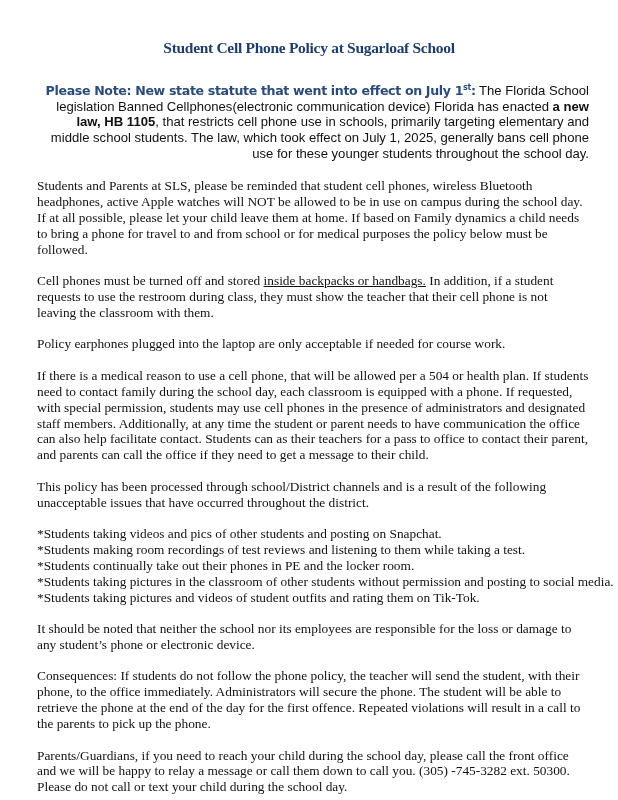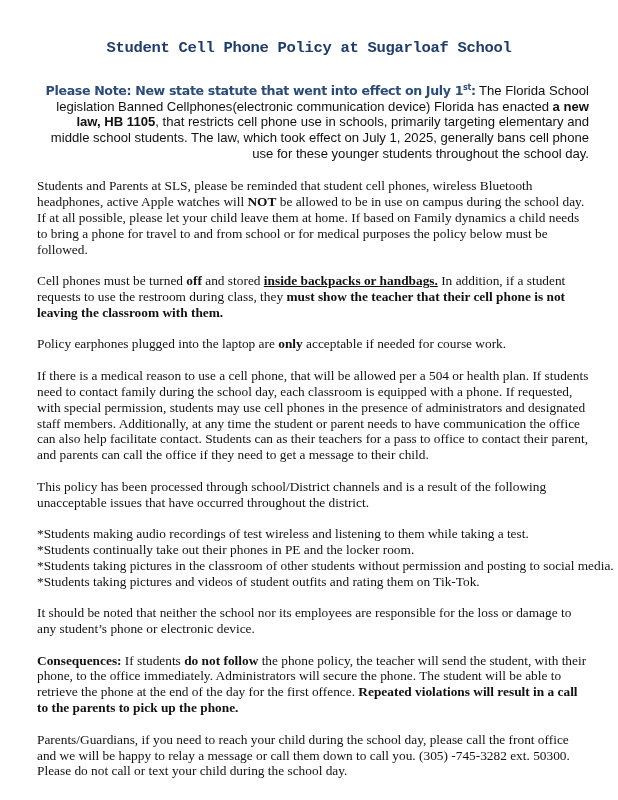--- a/index.html
+++ b/index.html
@@ -1,37 +1,37 @@
 <!DOCTYPE html>
 <html><head>
 <meta charset="utf-8">
 <style>
   html, body { margin: 0; padding: 0; background: #ffffff; }
   body { width: 618px; height: 800px; overflow: hidden; position: relative; }
   .page { position: absolute; left: 0; top: 0; width: 618px; height: 800px; background: #fff; }
   .title {
     position: absolute; left: 0; top: 39px; width: 618px; text-align: center;
-    font-family: Liberation Mono, monospace; font-weight: bold; font-size: 15.5px;
+    font-family: Liberation Serif, serif; font-weight: bold; font-size: 15.5px;
     color: #1f3d6b; letter-spacing: -0.3px;
   }
   .content { position: absolute; left: 37px; top: 80px; width: 552px; }
   .note {
     font-family: "Liberation Sans", sans-serif; font-size: 13.1px; line-height: 15.6px;
     color: #111; margin: 0 0 17px 0; text-align: right;
   }
   .note .lead {
     font-family: "DejaVu Sans", sans-serif; font-weight: bold; color: #2b4b78;
     font-size: 12.6px; letter-spacing: -0.35px;
   }
   .note .lead sup { font-size: 8px; }
   .para {
     font-family: "Liberation Serif", serif; font-size: 13.35px; line-height: 15.9px;
     color: #111; margin: 0 0 15.5px 0;
   }
-  .para b { font-weight: bold; }
+  .para b { font-weight: normal; }
   .para u { text-decoration: underline; }
   .list { margin: 0 0 15.5px 0; font-family: "Liberation Serif", serif; font-size: 13.35px; line-height: 15.9px; color: #111; }
   .list div { white-space: nowrap; }
   .bold { font-weight: normal; }
 </style>
 </head>
 <body>
 
 <div class="page">
   <div class="title">Student Cell Phone Policy at Sugarloaf School</div>
@@ -44,21 +44,22 @@
 
     <p class="para"><span>Cell phones must be  turned </span><b>off</b><span> and stored </span><b><u>inside backpacks or handbags.</u></b><span>  In addition, if a student requests to use the restroom during class, they </span><b>must show the teacher that their cell phone is not leaving the classroom with them.</b></p>
 
     <p class="para"><span>Policy earphones plugged into the laptop are </span><b>only</b><span> acceptable if needed for course work.</span></p>
 
     <p class="para">If there is a medical reason to use a cell phone, that will be allowed per a 504 or health plan. If students need to contact family during the school day, each classroom is equipped with a phone. If requested, with special permission, students may use cell phones in the presence of administrators and designated staff members. Additionally, at any time the student or parent needs to have communication the office can also help facilitate contact.  Students can as their teachers for a pass to office to contact their parent, and parents can call the office if they need to get a message to their child.</p>
 
     <p class="para">This policy has been processed through school/District channels and is a result of the following unacceptable issues that have occurred throughout the district.</p>
 
     <div class="list">
-      <div>*Students making audio recordings of test wireless and listening to them while taking a test.</div>
+      <div>*Students taking videos and pics of other students and posting on Snapchat.</div>
+      <div>*Students making room recordings of test reviews and listening to them while taking a test.</div>
       <div>*Students continually take out their phones in PE and the locker room.</div>
       <div>*Students taking pictures in the classroom of other students without permission and posting to social media.</div>
       <div>*Students taking pictures and videos of student outfits and rating them on Tik-Tok.</div>
     </div>
 
     <p class="para bold">It should be noted that neither the school nor its employees are responsible for the loss or damage to any student’s phone or electronic device.</p>
 
     <p class="para"><b>Consequences:</b><span> If students </span><b>do not follow</b><span> the phone policy, the teacher will send the student, with their phone, to the office immediately.  Administrators will secure the phone. The student will be able to retrieve the phone at the end of the day for the first offence. </span><b>Repeated violations will result in a call to the parents to pick up the phone.</b></p>
 
     <p class="para bold">Parents/Guardians, if you need to reach your child during the school day, please call the front office and we will be happy to relay a message or call them down to call you. (305) -745-3282 ext. 50300. Please do not call or text your child during the school day.</p>

